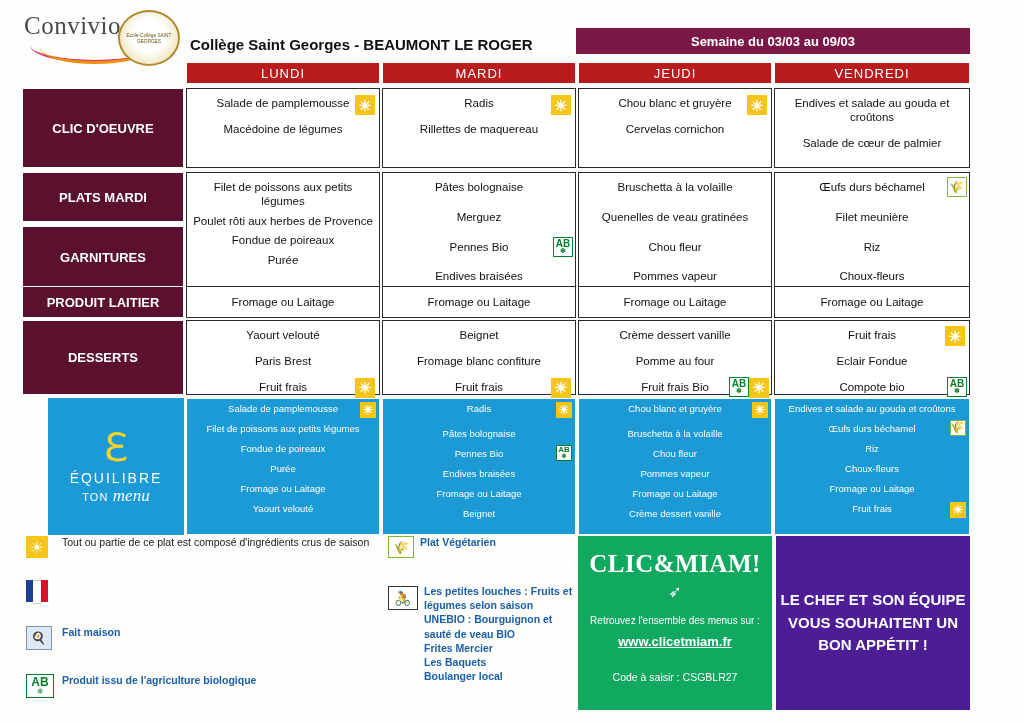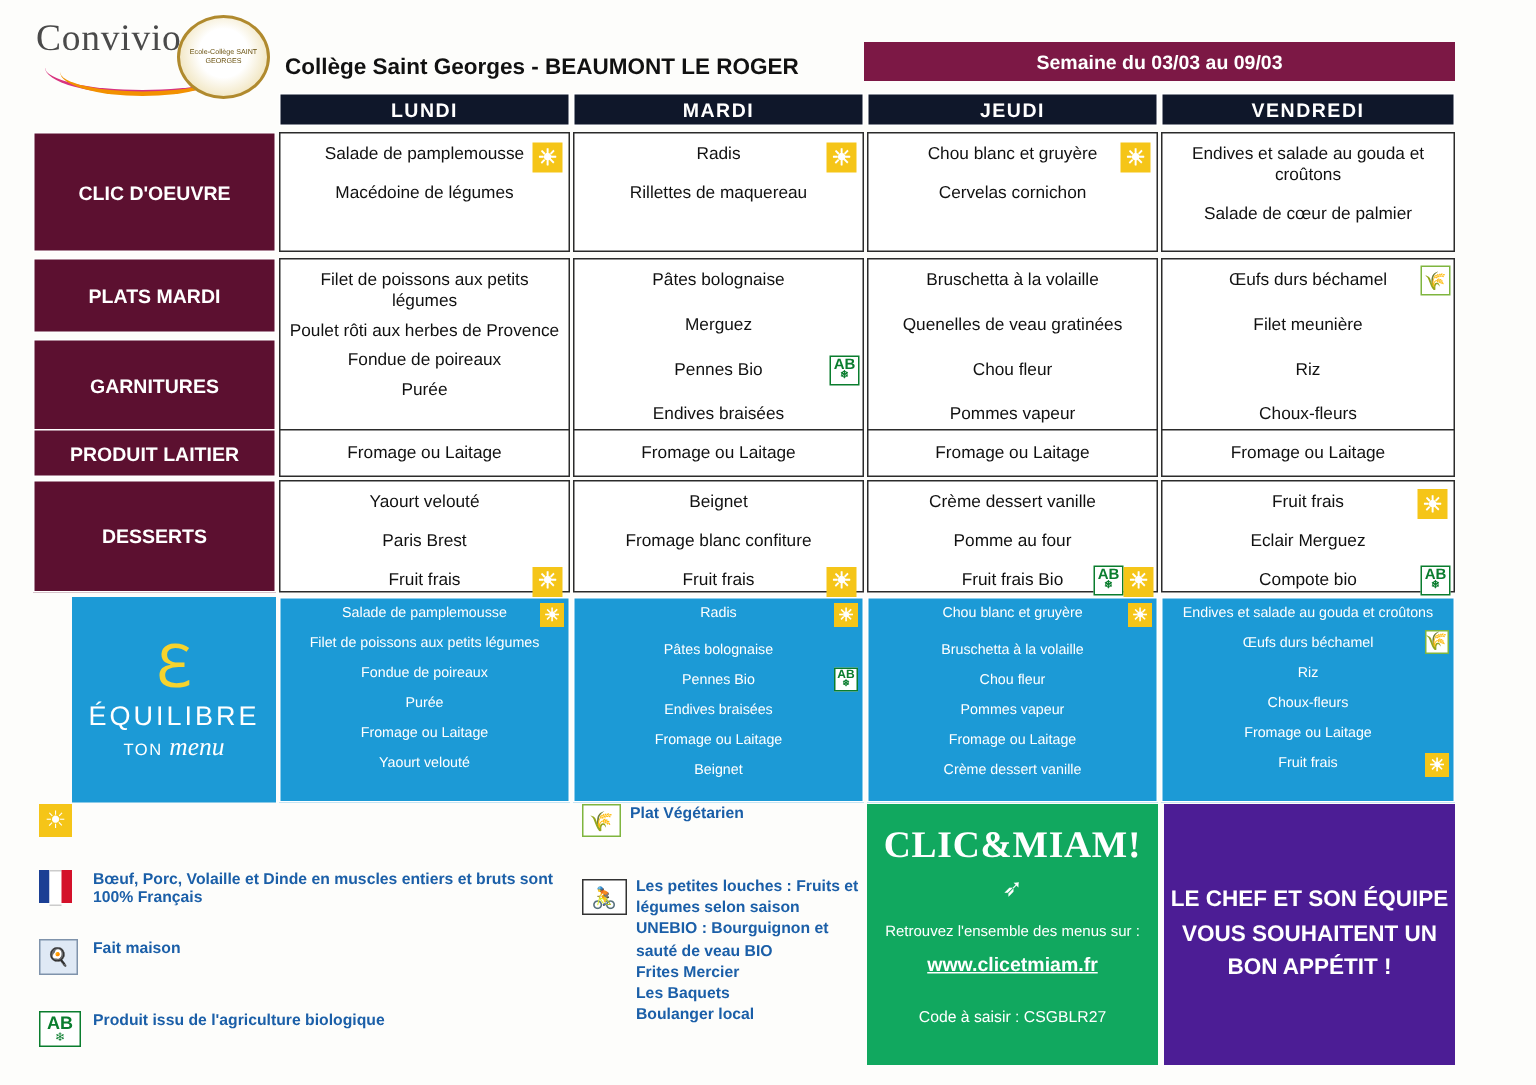--- a/index.html
+++ b/index.html
@@ -46,21 +46,21 @@
   }
   .week-banner{
     position:absolute;left:576px;top:28px;width:394px;height:26px;
     background:#7c1845;color:#fff;font-size:13px;font-weight:bold;
     display:flex;align-items:center;justify-content:center;
   }
 
   
   .dayhdr{
     position:absolute;top:62px;height:22px;
-    background:#0f172a;color:#fff;font-size:13px;font-weight:bold;
+    background:#b91c1c;color:#fff;font-size:13px;font-weight:normal;
     letter-spacing:1px;
     display:flex;align-items:center;justify-content:center;
     border:1px solid #fff;box-sizing:border-box;
   }
   .d1{left:186px;width:194px;}
   .d2{left:382px;width:194px;}
   .d3{left:578px;width:194px;}
   .d4{left:774px;width:196px;}
 
   
@@ -120,21 +120,21 @@
   
   .eq-logo{
     position:absolute;left:48px;top:398px;width:136px;height:137px;
     background:#1c9ad6;color:#fff;display:flex;flex-direction:column;
     align-items:center;justify-content:center;
   }
   .eq-logo .swirl{
     font-size:40px;color:#f6d32d;font-family:"Liberation Serif",serif;
     line-height:1;margin-bottom:2px;
   }
-  .eq-logo .l1{font-size:18px;letter-spacing:2px;}
+  .eq-logo .l1{font-size:14px;letter-spacing:2px;}
   .eq-logo .l2{font-size:11px;letter-spacing:1px;}
   .eq-logo .l3{font-family:"Liberation Serif",serif;font-style:italic;font-size:17px;}
   .eqcol{
     position:absolute;top:398px;height:137px;background:#1c9ad6;color:#fff;
     border:1px solid #fff;box-sizing:border-box;
     font-size:9.5px;text-align:center;padding:5px 6px 0 6px;
   }
   .eqcol .line{position:relative;margin-bottom:9px;line-height:1.15;}
   .e1{left:186px;width:194px;}
   .e2{left:382px;width:194px;}
@@ -288,21 +288,21 @@
       <span>Fruit frais Bio</span>
       <span class="badge badge-ab" style="right:16px;top:-4px;flex-direction:column;">
           <span class="ab">AB</span>
           <span class="leaf">❄</span>
         </span>
       <span class="badge badge-sun" style="right:-4px;top:-3px;"></span>
     </div>
   </div>
   <div class="cell row-dess c4">
     <div class="line"><span>Fruit frais</span><span class="badge badge-sun" style="right:-2px;top:-3px;"></span></div>
-    <div class="line"><span>Eclair Merguez</span></div>
+    <div class="line"><span>Eclair Fondue</span></div>
     <div class="line"><span>Compote bio</span><span class="badge badge-ab" style="right:-4px;top:-4px;flex-direction:column;">
           <span class="ab">AB</span>
           <span class="leaf">❄</span>
         </span></div>
   </div>
 
   <div class="eq-logo">
     <div class="swirl">ℇ</div>
     <div class="l1">ÉQUILIBRE</div>
     <div><span class="l2">TON</span>
@@ -343,30 +343,30 @@
     <div class="line"><span>Choux-fleurs</span></div>
     <div class="line"><span>Fromage ou Laitage</span></div>
     <div class="line"><span>Fruit frais</span><span class="badge badge-sun" style="right:-3px;top:-2px;"></span></div>
   </div>
 
   <div class="legend">
     <div class="leg-item">
       <span class="leg-ico">
           <span class="ico-sun">☀</span>
         </span>
+      <div>Tout ou partie de ce plat est composé d'ingrédients crus de saison</div>
     </div>
     <div class="leg-item" style="margin-top:14px;">
       <span class="leg-ico">
           <span class="ico-flag">
             <i class="b"></i>
             <i class="w"></i>
             <i class="r"></i>
           </span>
         </span>
-      <div class="leg-t1">Bœuf, Porc, Volaille et Dinde en muscles entiers et bruts sont 100% Français</div>
     </div>
     <div class="leg-item" style="margin-top:16px;">
       <span class="leg-ico">
           <span class="ico-pan">🍳</span>
         </span>
       <div class="leg-t1">Fait maison</div>
     </div>
     <div class="leg-item" style="margin-top:18px;">
       <span class="leg-ico">
           <span class="ico-ab">

